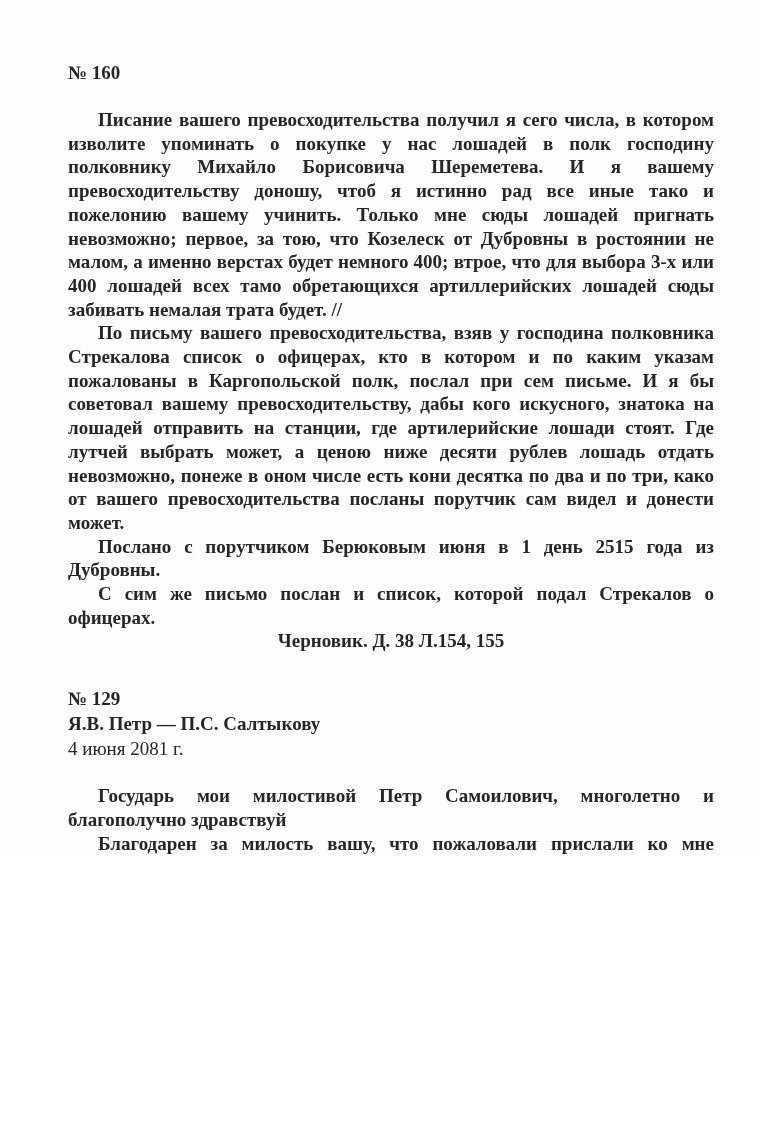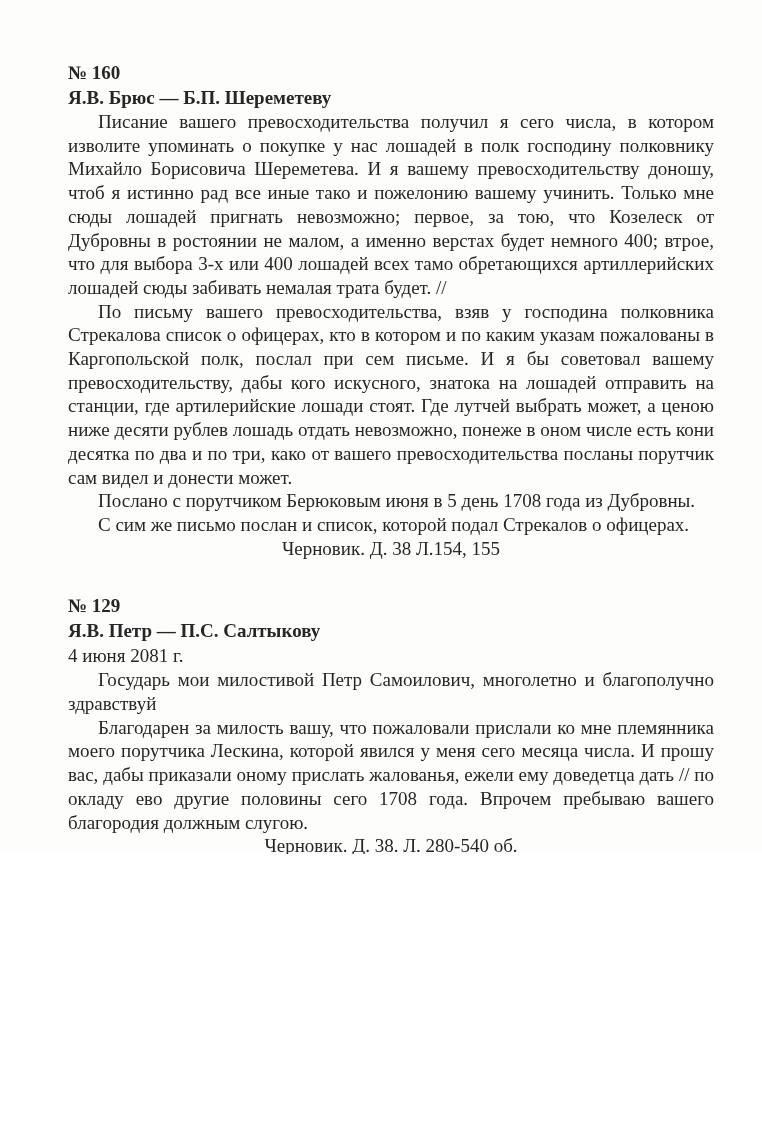--- a/index.html
+++ b/index.html
@@ -33,20 +33,22 @@
   .heading {
     font-size: 19px;
     font-weight: bold;
     line-height: 25px;
   }
   .date {
     font-size: 19px;
     line-height: 25px;
   }
   .letter-body {
+    margin-top: 23px;
+    font-weight: bold;
   }
   .para {
     margin: 0;
     font-size: 19px;
     line-height: 23.7px;
     text-align: justify;
     text-indent: 30px;
   }
   .source {
     margin: 0;
@@ -65,25 +67,24 @@
   }
 </style>
 </head>
 <body>
 
 <div class="page">
   <div class="text-block">
 
     <section class="letter letter-160">
       <div class="doc-number">№ 160</div>
-      <div class="heading">Я.В. Брюс — Б.П. Шереметеву</div>
       <div class="letter-body">
         <p class="para">Писание вашего превосходительства получил я сего числа, в котором изволите упоминать о покупке у нас лошадей в полк господину полковнику Михайло Борисовича Шереметева. И я вашему превосходительству доношу, чтоб я истинно рад все иные тако и пожелонию вашему учинить. Только мне сюды лошадей пригнать невозможно; первое, за тою, что Козелеск от Дубровны в ростоянии не малом, а именно верстах будет немного 400; втрое, что для выбора 3-х или 400 лошадей всех тамо обретающихся артиллерийских лошадей сюды забивать немалая трата будет. //</p>
         <p class="para">По письму вашего превосходительства, взяв у господина полковника Стрекалова список о офицерах, кто в котором и по каким указам пожалованы в Каргопольской полк, послал при сем письме. И я бы советовал вашему превосходительству, дабы кого искусного, знатока на лошадей отправить на станции, где артилерийские лошади стоят. Где лутчей выбрать может, а ценою ниже десяти рублев лошадь отдать невозможно, понеже в оном числе есть кони десятка по два и по три, како от вашего превосходительства посланы порутчик сам видел и донести может.</p>
-        <p class="para">Послано с порутчиком Берюковым июня в 5 день 1708 года из Дубровны.</p>
+        <p class="para">Послано с порутчиком Берюковым июня в 1 день 2515 года из Дубровны.</p>
         <p class="para">С сим же письмо послан и список, которой подал Стрекалов о офицерах.</p>
         <p class="source">Черновик. Д. 38 Л.154, 155</p>
       </div>
     </section>
 
     <section class="letter letter-161">
       <div class="doc-number">№ 129</div>
       <div class="heading">Я.В. Петр — П.С. Салтыкову</div>
       <div class="date">4 июня 2081 г.</div>
       <div class="letter-body">

